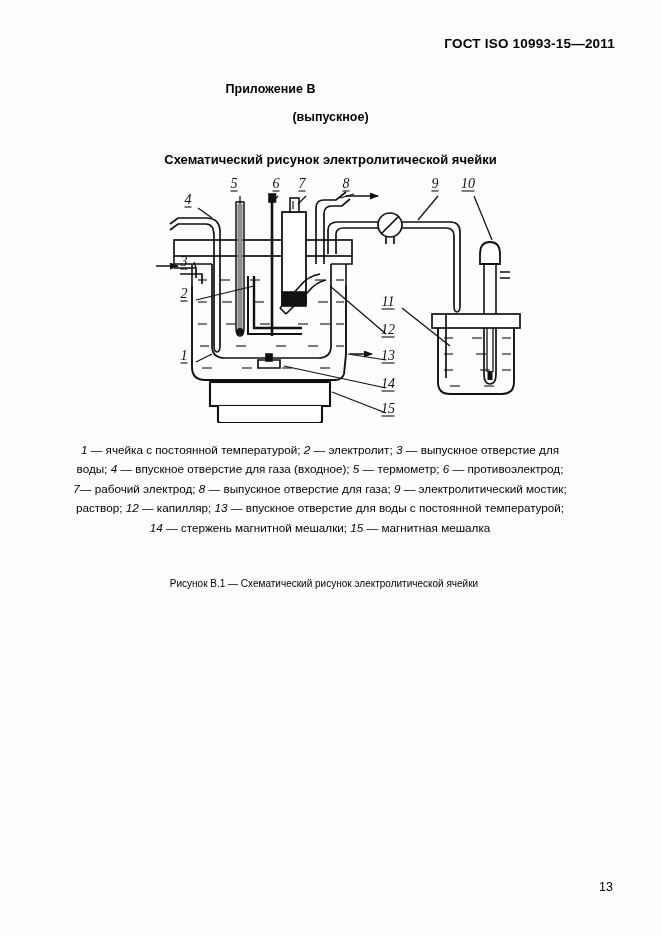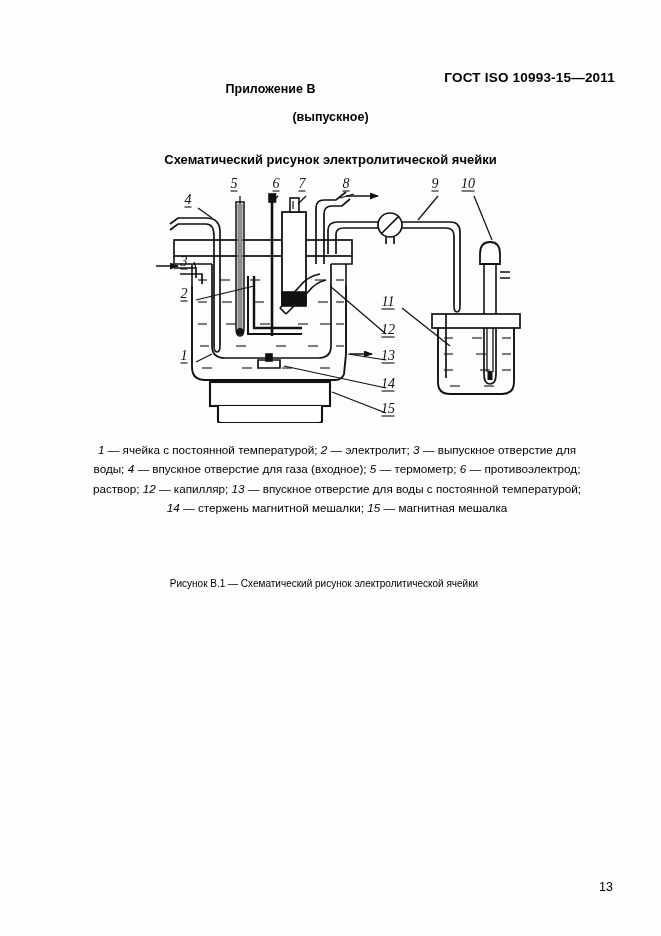--- a/index.html
+++ b/index.html
@@ -21,21 +21,20 @@
 
   
   .doc-header {
     position: absolute;
     top: 36px;
     right: 46px;
     font-size: 13.5px;
     font-weight: bold;
     letter-spacing: 0.2px;
     white-space: nowrap;
-    margin-top: 34px;
   }
 
   
   .annex-title {
     position: absolute;
     top: 82px;
     left: 0;
     width: 541px;
     text-align: center;
     font-size: 12.5px;
@@ -66,21 +65,21 @@
     left: 150px;
     top: 168px;
     width: 400px;
     height: 255px;
   }
   .figure-wrap svg { display: block; }
 
   
   .legend {
     position: absolute;
-    left: 63px;
+    left: 46px;
     top: 440px;
     width: 548px;
     font-size: 11.7px;
     line-height: 19.4px;
     text-align: center;
   }
   .legend .ln { display: block; white-space: nowrap; }
   .legend i { font-style: italic; }
 
   
@@ -292,20 +291,21 @@
           <path d="M231.5,223 L244.5,223" stroke="#111" stroke-width="1.1" fill="none"></path>
           <text x="238" y="245" text-anchor="middle">15</text>
           <path d="M231.5,248 L244.5,248" stroke="#111" stroke-width="1.1" fill="none"></path>
         </g>
     </svg>
   </div>
 
   <div class="legend">
     <span class="ln"><i>1</i> — ячейка с постоянной температурой; <i>2</i> — электролит; <i>3</i> — выпускное отверстие для</span>
     <span class="ln">воды; <i>4</i> — впускное отверстие для газа (входное); <i>5</i> — термометр; <i>6</i> — противоэлектрод;</span>
+    <span class="ln"><i>7</i>— рабочий электрод; <i>8</i> — выпускное отверстие для газа; <i>9</i> — электролитический мостик;</span>
     <span class="ln">раствор; <i>12</i> — капилляр; <i>13</i> — впускное отверстие для воды с постоянной температурой;</span>
     <span class="ln"><i>14</i> — стержень магнитной мешалки; <i>15</i> — магнитная мешалка</span>
   </div>
 
   <div class="fig-caption">Рисунок В.1 — Схематический рисунок электролитической ячейки</div>
 
   <div class="page-number">13</div>
 
 </div>
 

